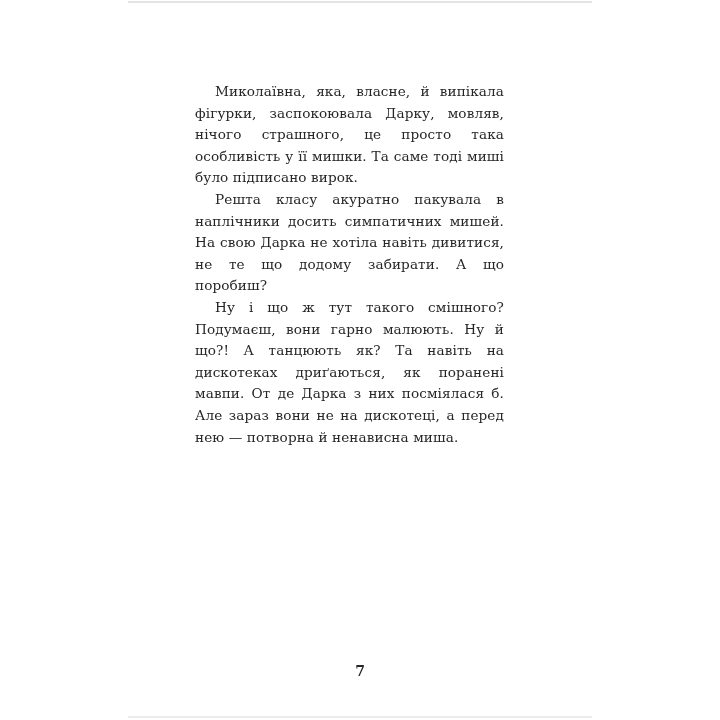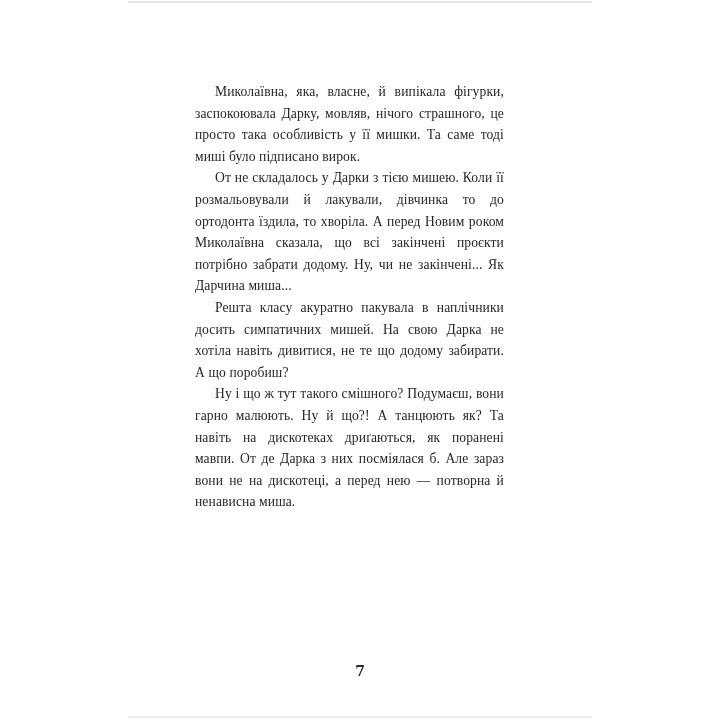--- a/index.html
+++ b/index.html
@@ -32,39 +32,37 @@
       color: #262626;
       text-align: justify;
       letter-spacing: 0.1px;
     }
     .para {
       margin: 0;
       text-indent: 20px;
       text-align: justify;
       text-align-last: left;
       hyphens: manual;
-      font-family: Liberation Serif, serif;
     }
     .page-number {
       position: absolute;
       left: 0;
       width: 100%;
       top: 660px;
       text-align: center;
       font-family: "DejaVu Serif", serif;
       font-size: 14px;
       font-weight: bold;
       color: #262626;
     }
   </style>
 </head>
 <body>
 
 <div class="page">
   <div class="text-block">
     <p class="para">Миколаївна, яка, власне, й випікала фігурки, заспокоювала Дарку, мовляв, нічого страшного, це просто така особливість у її мишки. Та саме тоді миші було підписано вирок.</p>
-    <p class="para">От не складалось у Дарки з тією мишею. Коли її розмальовували й лакували, дівчинка то до ортодонта їздила, то хворіла. А перед Новим роком Миколаївна сказала, що всі закінчені проєкти потрібно забрати додому. Ну, чи не закінчені... Як Дарчина миша...</p>
     <p class="para">Решта класу акуратно пакувала в наплічники досить симпатичних мишей. На свою Дарка не хотіла навіть дивитися, не те що додому забирати. А що поробиш?</p>
     <p class="para">Ну і що ж тут такого смішного? Подумаєш, вони гарно малюють. Ну й що?! А танцюють як? Та навіть на дискотеках дриґаються, як поранені мавпи. От де Дарка з них посміялася б. Але зараз вони не на дискотеці, а перед нею — потворна й ненависна миша.</p>
 
   </div>
   <div class="page-number">7</div>
 </div>
 
 </body></html>

